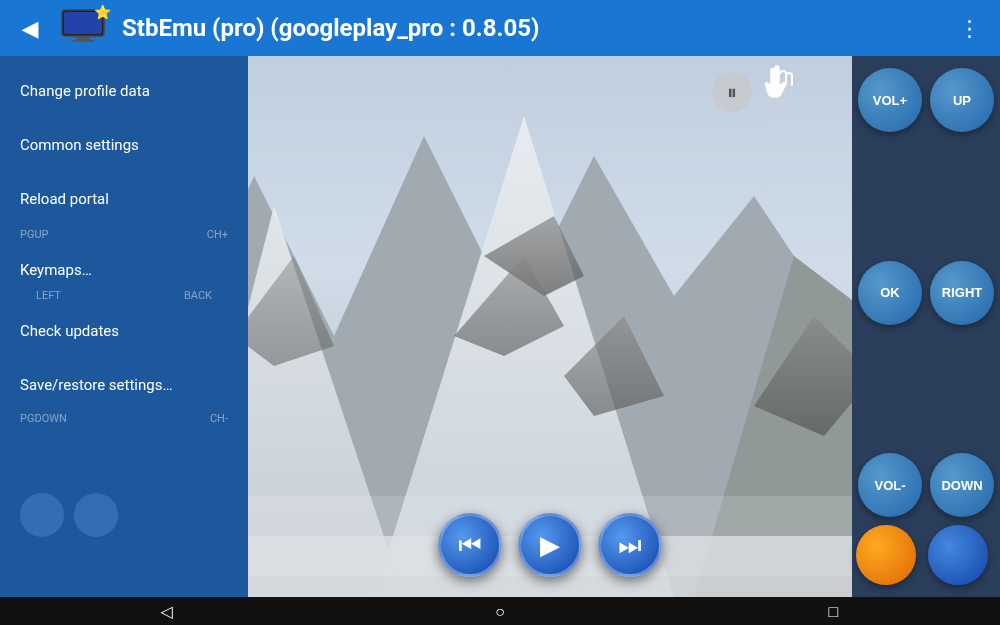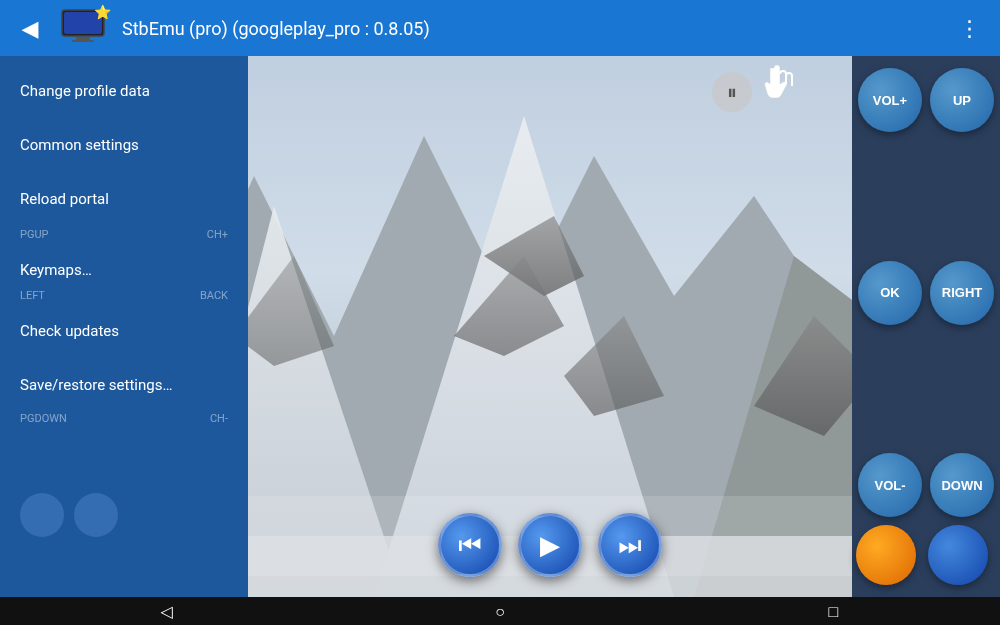--- a/index.html
+++ b/index.html
@@ -41,22 +41,22 @@
       height: 36px;
     }
     .star-badge {
       position: absolute;
       top: -4px;
       right: -2px;
       font-size: 14px;
     }
     .top-bar-title {
       color: white;
-      font-size: 18px;
-      font-weight: 400;
+      font-size: 24px;
+      font-weight: 700;
       flex: 1;
     }
     .top-bar-more {
       color: white;
       font-size: 22px;
       cursor: pointer;
       width: 36px;
       text-align: center;
       letter-spacing: 1px;
     }
@@ -262,21 +262,21 @@
 
   <div class="sidebar">
     <div class="sidebar-item">Change profile data</div>
     <div class="sidebar-item">Common settings</div>
     <div class="sidebar-item">Reload portal</div>
     <div style="display:flex; justify-content:space-between; padding:2px 20px; color:rgba(255,255,255,0.45); font-size:11px;">
       <span>PGUP</span>
       <span>CH+</span>
     </div>
     <div class="sidebar-item">Keymaps…</div>
-    <div style="display:flex; justify-content:space-between; padding:2px 20px; color:rgba(255,255,255,0.45); font-size:11px; margin-top:-10px;">
+    <div style="display:flex; justify-content:space-between; padding:2px 36px; color:rgba(255,255,255,0.45); font-size:11px; margin-top:-10px;">
       <span>LEFT</span>
       <span>BACK</span>
     </div>
     <div class="sidebar-item">Check updates</div>
     <div class="sidebar-item">Save/restore settings…</div>
     <div style="display:flex; justify-content:space-between; padding:2px 20px; color:rgba(255,255,255,0.45); font-size:11px; margin-top:-2px;align-items:flex-end;">
       <span>PGDOWN</span>
       <span>CH-</span>
     </div>
 

